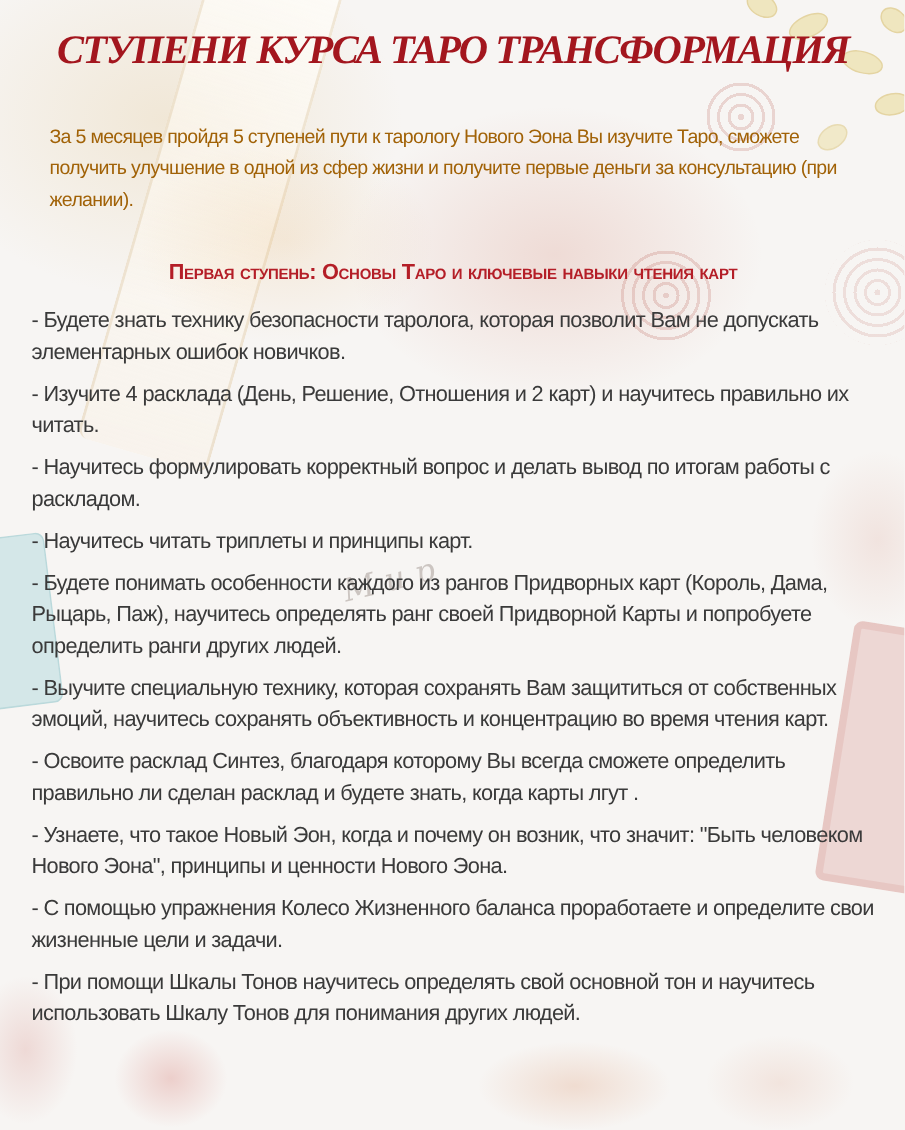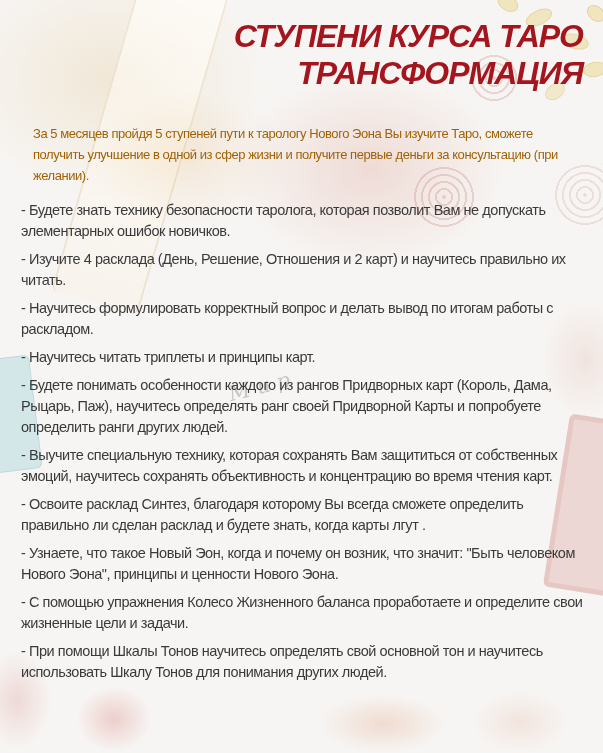--- a/index.html
+++ b/index.html
@@ -62,26 +62,27 @@
   .b-right { left: 540px; top: 300px; width: 90px; height: 120px;
               background: radial-gradient(ellipse at center, rgba(205,120,100,.14), rgba(205,120,100,0) 70%); }
   .wm-mir { position: absolute; left: 228px; top: 374px;
               font-family: "DejaVu Serif", serif; font-style: italic;
               font-size: 21px; letter-spacing: 7px; color: rgba(150,140,133,.45);
               transform: rotate(-14deg); }
   
   .content { position: relative; padding: 0 20px 0 21px; }
   .title {
     margin: 18px 0 0;
-    text-align: right;
+    text-align: center;
     font-style: italic;
     font-weight: bold;
-    font-size: 32px;
+    font-size: 27px;
     letter-spacing: -1px;
     color: #a3161e;
+    font-family: Liberation Serif, serif;
   }
   .intro {
     margin: 31px 12px 0;
     font-size: 13px;
     letter-spacing: -0.45px;
     line-height: 21px;
     color: #a16207;
   }
   .section-heading {
     margin: 31px 0 0;
@@ -128,20 +129,21 @@
     <div class="blob b-bot3"></div>
     <div class="blob b-bot4"></div>
     <div class="wm-mir">Мир</div>
   </div>
 
   <div class="content">
     <h1 class="title">СТУПЕНИ КУРСА ТАРО ТРАНСФОРМАЦИЯ</h1>
 
     <p class="intro">За 5 месяцев пройдя 5 ступеней пути к тарологу Нового Эона Вы изучите Таро, сможете получить улучшение в одной из сфер жизни и получите первые деньги за консультацию (при желании).</p>
 
+    <h2 class="section-heading">Первая ступень: Основы Таро и ключевые навыки чтения карт</h2>
 
     <div class="bullets">
       <p>- Будете знать технику безопасности таролога, которая позволит Вам не допускать элементарных ошибок новичков.</p>
       <p>- Изучите 4 расклада (День, Решение, Отношения и 2 карт)  и научитесь правильно их читать.</p>
       <p>- Научитесь формулировать корректный вопрос и делать вывод по итогам работы с раскладом.</p>
       <p>- Научитесь читать триплеты и принципы карт.</p>
       <p>- Будете понимать особенности каждого из рангов Придворных карт (Король, Дама, Рыцарь, Паж), научитесь определять ранг своей Придворной Карты и попробуете определить ранги других людей.</p>
       <p>- Выучите специальную технику, которая сохранять Вам защититься от собственных эмоций, научитесь сохранять объективность и концентрацию во время чтения карт.</p>
       <p>- Освоите расклад Синтез, благодаря которому Вы всегда сможете определить правильно ли сделан расклад и будете знать, когда карты лгут .</p>
       <p>- Узнаете, что такое Новый Эон, когда и почему он возник, что значит: "Быть человеком Нового Эона", принципы и ценности Нового Эона.</p>

